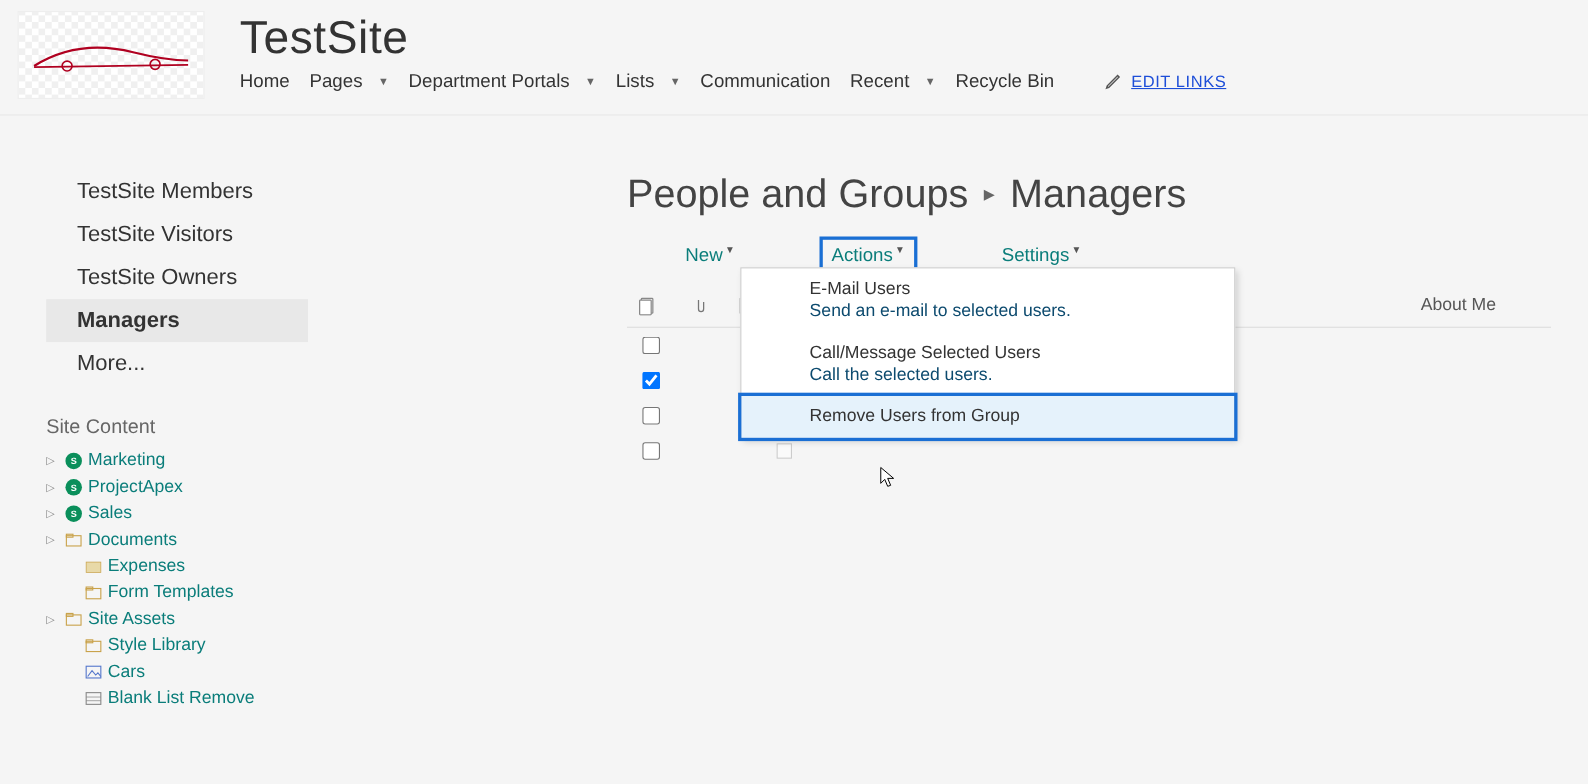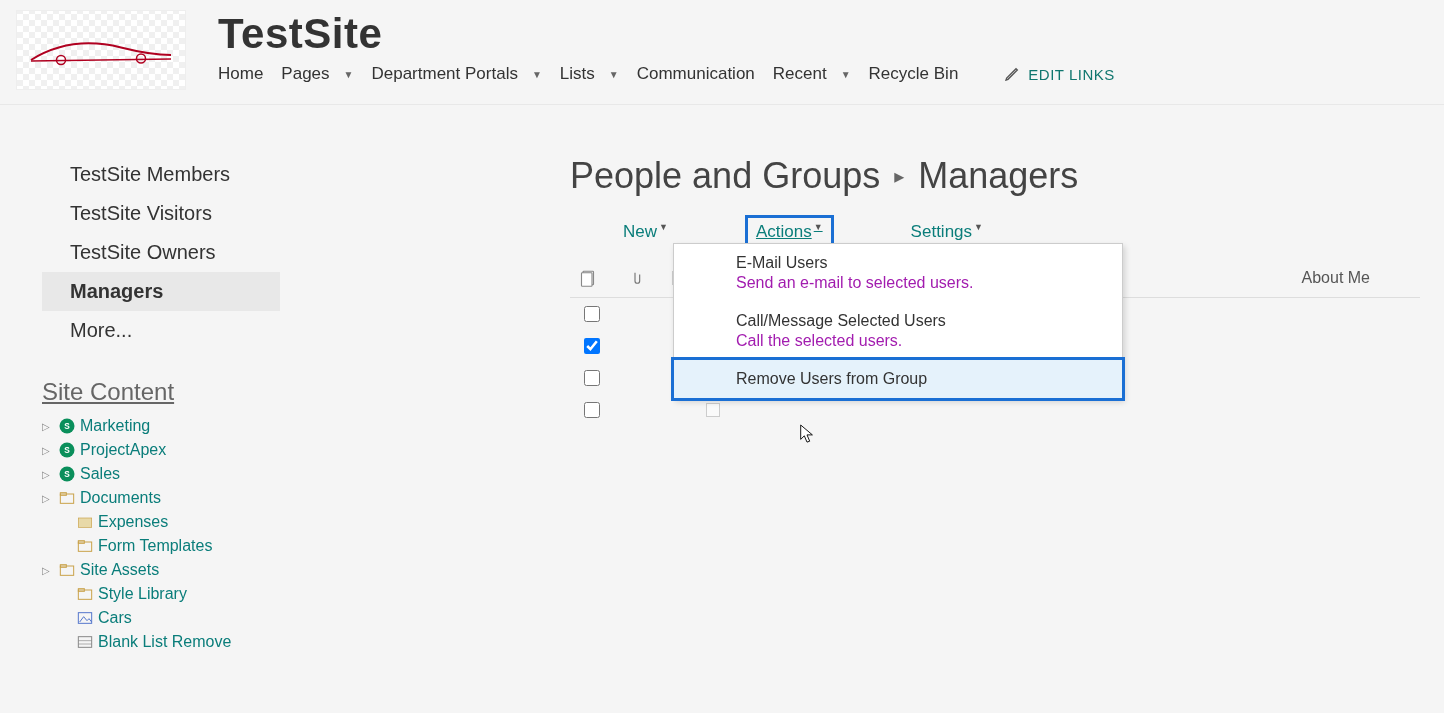--- a/index.html
+++ b/index.html
@@ -3,64 +3,64 @@
   <meta charset="utf-8">
   <style>
     * { box-sizing: border-box; margin: 0; padding: 0; }
     body { font-family: "Segoe UI", "Segoe UI Light", Arial, sans-serif; background: #f5f5f5; color: #333; }
     
     
     .header { background: #f5f5f5; padding: 10px 16px 14px 16px; display: flex; align-items: flex-start; border-bottom: 1px solid #e8e8e8; }
     .logo-box { width: 170px; height: 80px; background: repeating-conic-gradient(#f0f0f0 0% 25%, #fff 0% 50%) 50% / 12px 12px; border: 1px solid #eee; display:flex; align-items:center; justify-content:center; margin-right: 32px; }
     .logo-box svg { width: 150px; height: 50px; }
     .title-nav { display: flex; flex-direction: column; flex:1; }
-    .site-title { font-size: 42px; font-weight: 700; color: #333; margin-bottom: 6px; letter-spacing: 0.5px; }
+    .site-title { font-size: 42px; font-weight: 400; color: #333; margin-bottom: 6px; letter-spacing: 0.5px; }
     .top-nav { display: flex; align-items: center; gap: 18px; font-size: 17px; color: #444; }
     .top-nav .nav-item { display: flex; align-items: center; gap: 14px; cursor: pointer; color:#333; }
     .top-nav .caret { font-size: 10px; color: #666; }
-    .edit-links { display:flex; align-items:center; gap:8px; color:#0f766e; font-size:15px; letter-spacing:0.5px; margin-left:28px;}
+    .edit-links { display:flex; align-items:center; gap:8px; color:#1d4ed8; font-size:15px; letter-spacing:0.5px; margin-left:28px;text-decoration:underline;}
     .pencil { width:16px; height:16px; }
     
     
     .main { display:flex; padding-top: 50px; }
     .left-col { width: 280px; padding-left: 42px; }
-    .right-col { flex:1; padding-left: 290px; padding-right: 24px; position:relative; }
+    .right-col { flex:1; padding-left: 290px; padding-right: 34px; position:relative; }
     
     .sec-head { font-size: 19px; color:#666; margin-bottom: 10px; }
     .gr-list { list-style:none; }
     .gr-list li { padding: 8px 10px 8px 28px; font-size:20px; color:#333; cursor:pointer; }
     .gr-list li.active { background: #e8e8e8; font-weight:600; }
     
-    .sc-head { font-size:24px; color:#666; margin-top:28px; margin-bottom:8px;text-decoration:underline; }
+    .sc-head { font-size:18px; color:#666; margin-top:28px; margin-bottom:8px; }
     .tree { list-style:none; font-size:16px; }
     .tree li { padding: 3px 0 3px 0; display:flex; align-items:center; gap:4px; color:#0a7d7a; cursor:pointer;}
     .tree .tri { color:#888; font-size:10px; width:12px; display:inline-block; }
     .tree .sp-icon { width:18px; height:18px; display:inline-flex; align-items:center; justify-content:center; }
     .tree .indent { margin-left: 18px; }
     
     
     .page-title { font-size: 36px; font-weight:300; color:#444; margin-bottom: 18px; display:flex; align-items:center; gap:14px;}
     .page-title .sep { font-size:20px; color:#666;}
     .toolbar { display:flex; gap:24px; align-items:center; font-size:17px; margin-bottom:14px; }
     .toolbar .tb { display:flex; align-items:flex-start; gap:2px; cursor:pointer; color:#0a7d7a; padding:4px 8px;margin-left:45px;}
     .toolbar .tb .caret { font-size:9px; color:#555;}
-    .toolbar .tb.highlight { border: 3px solid #1a6fd4; text-decoration: underline; }
+    .toolbar .tb.highlight { border: 3px solid #1a6fd4; }
     
     .grid-head { display:flex; align-items:center; gap: 30px; padding: 6px 0 10px 10px; border-bottom:1px solid #ddd; color:#555; font-size:16px;}
     .col-about { margin-left:auto; margin-right:50px; }
     .row { display:flex; align-items:center; gap:30px; padding:8px 0 8px 14px; }
     .cb { width:16px; height:16px; cursor:pointer; }
     .hidden-cb { width:14px; height:14px; border:1px solid #ccc; background:#fafafa; }
     
     
     .dropdown { position:absolute; top: 88px; left: 393px; width: 450px; background:#fff; border:1px solid #ccc; box-shadow: 2px 3px 6px rgba(0,0,0,0.15); z-index:10;}
     .dd-item { padding: 10px 22px 10px 62px; font-size:16px; cursor:pointer;}
     .dd-item.hover { background:#e5f2fb; outline: 3px solid #1a6fd4;}
     .dd-title { color:#333; }
-    .dd-desc { color:#a21caf; margin-top:2px;}
+    .dd-desc { color:#0c4a6e; margin-top:2px;}
 
     .cursor-graphic { position:absolute; width:18px; height:22px; z-index:20; }
     
     
     .doc-icon { width:18px; height:18px; }
     .clip-icon { width:14px; height:18px; color:#666;}
   </style>
 </head>
 <body>
 

